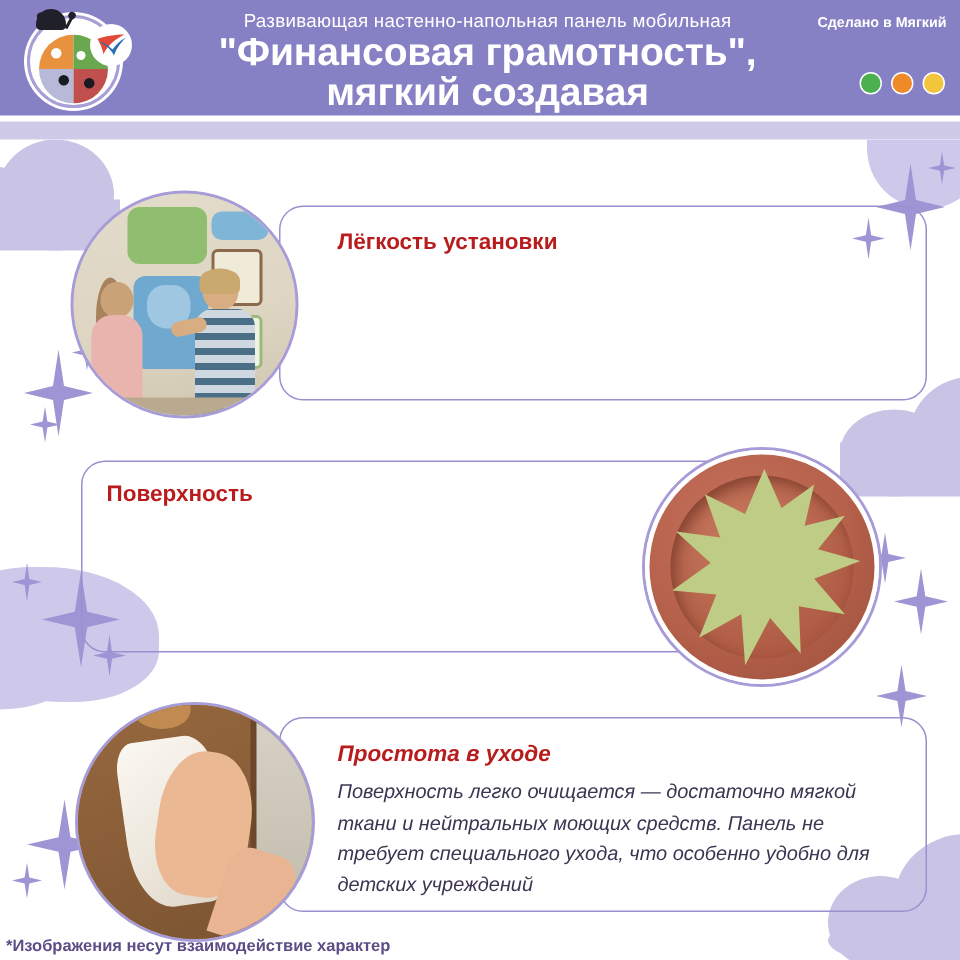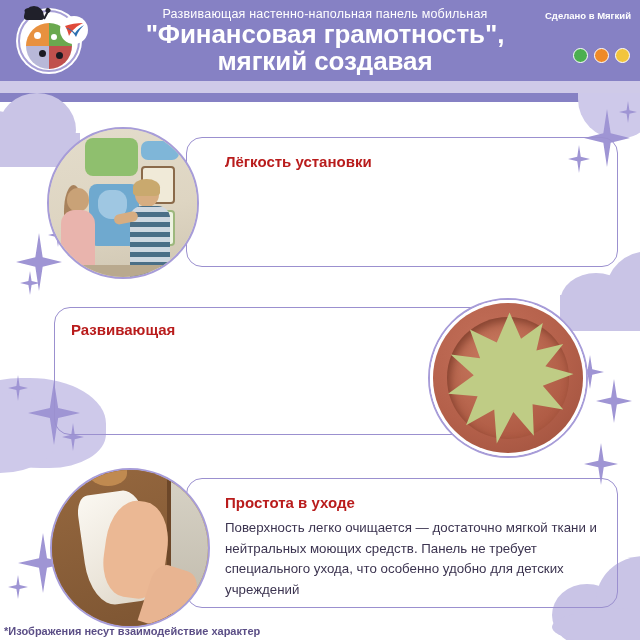--- a/index.html
+++ b/index.html
@@ -6,21 +6,21 @@
   html,body { width:640px; height:640px; }
   body {
     font-family:"Liberation Sans","DejaVu Sans",sans-serif;
     background:#ffffff;
     position:relative;
     overflow:hidden;
   }
 
   
   .header{
-    position:absolute; left:0; top:0; width:640px; height:102px;
+    position:absolute; left:0; top:0; width:640px; height:77px;
     background:#8681c4;
     overflow:hidden;
   }
   .header-strip{
     position:absolute; left:0; top:81px; width:640px; height:12px;
     background:#cfcae8;
   }
 
   .logo-wrap{
     position:absolute; left:11px; top:10px; width:88px; height:62px;
@@ -277,31 +277,31 @@
   <div class="p1-g-head"></div>
   <div class="p1-g-body"></div>
   <div class="p1-b-head"></div>
   <div class="p1-b-hair"></div>
   <div class="p1-b-body"></div>
   <div class="p1-b-arm"></div>
   <div class="p1-floor"></div>
 </div>
 
 <div class="card" style="left:54px;top:307px;width:478px;height:128px;padding:12px 120px 0 16px;">
-  <div class="card-title">Развивающая</div>
+  <div class="card-title">Поверхность</div>
 </div>
 
 <div class="photo" style="left:428px;top:298px;width:160px;height:160px;border:2.5px solid #a79cd8;background:#fff;">
   <div class="p2-bg"></div>
   <div class="p2-disc"></div>
   <div class="p2-inner"></div>
   <div class="p2-leaf"></div>
 </div>
 
-<div class="card" style="left:186px;top:478px;width:432px;height:130px;padding:14px 14px 0 38px;">
+<div class="card" style="left:186px;top:478px;width:432px;height:130px;padding:14px 14px 0 38px;font-style:italic;">
   <div class="card-title">Простота в уходе</div>
   <div class="card-body">Поверхность легко очищается — достаточно мягкой ткани и нейтральных моющих средств. Панель не требует специального ухода, что особенно удобно для детских учреждений</div>
 </div>
 
 <div class="photo" style="left:50px;top:468px;width:160px;height:160px;">
   <div class="p3-bg"></div>
   <div class="p3-surface"></div>
   <div class="p3-edge"></div>
   <div class="p3-right"></div>
   <div class="p3-collar"></div>

